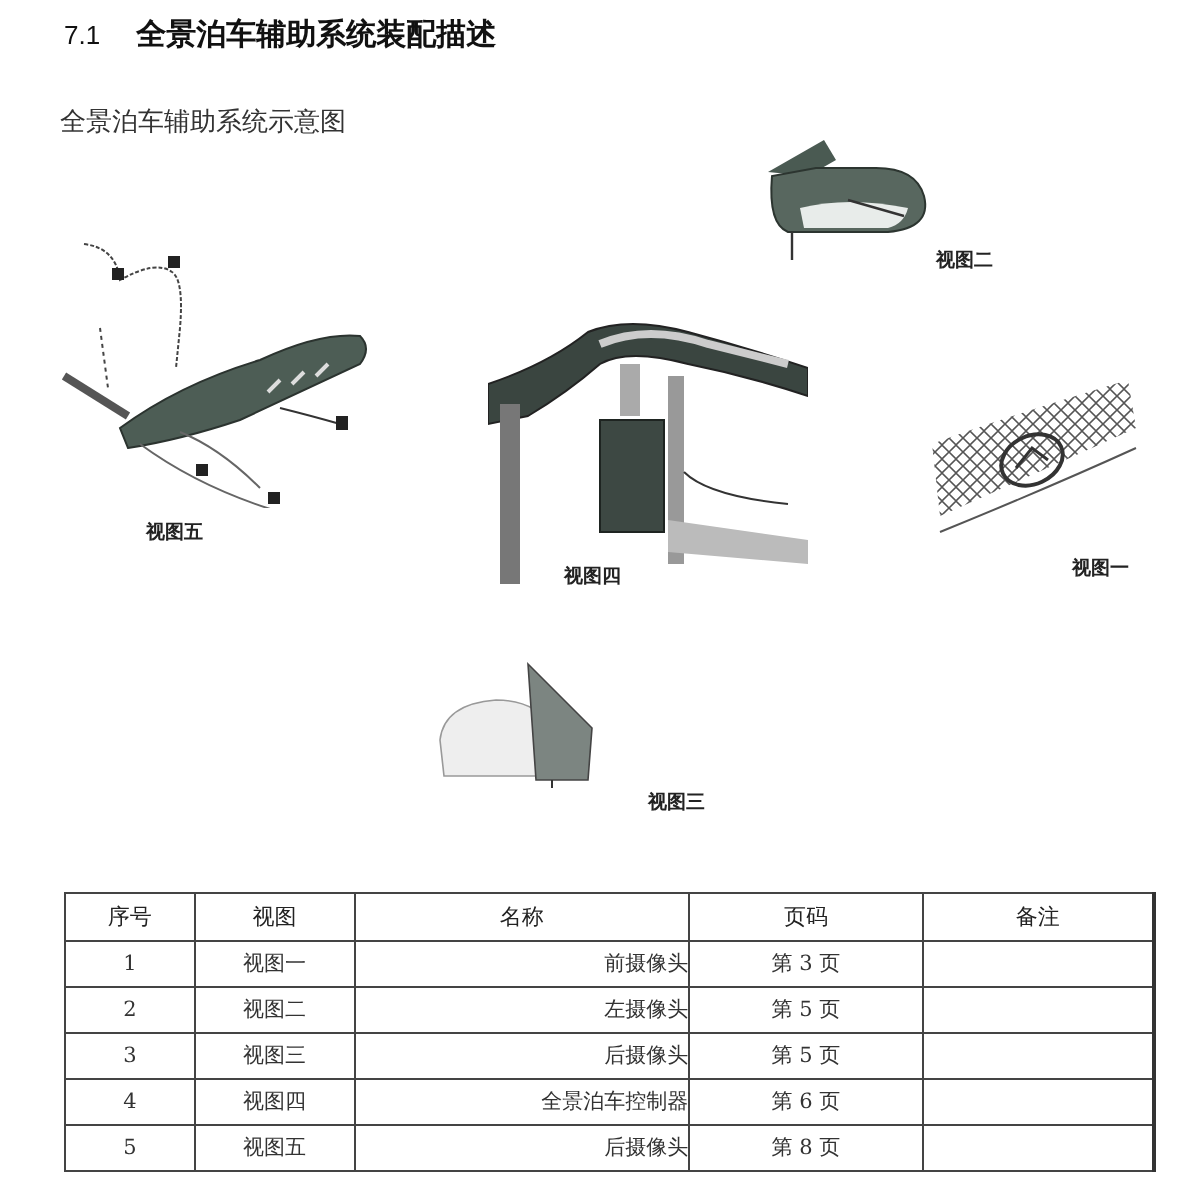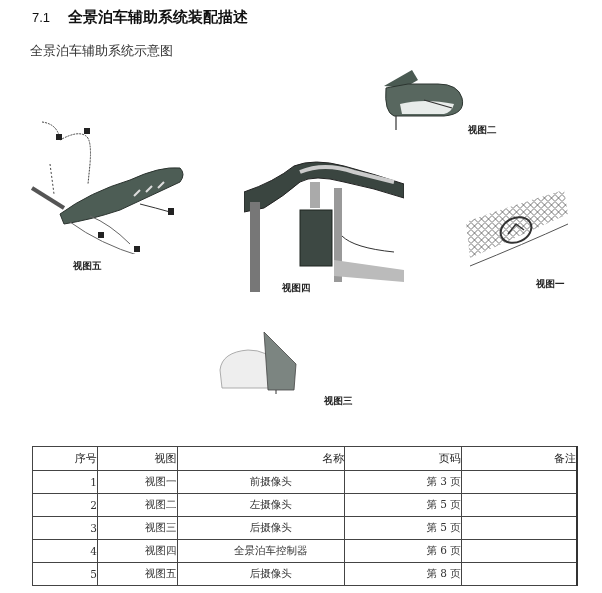--- a/index.html
+++ b/index.html
@@ -6,37 +6,37 @@
   body {
     width: 602px; height: 593px; background: #ffffff; position: relative; overflow: hidden;
     font-family: "DejaVu Sans", "Liberation Sans", sans-serif; color: #1a1a1a;
   }
   .heading {
     position: absolute; left: 32px; top: 8px; font-size: 15px; font-weight: bold; color: #111;
     white-space: nowrap;
   }
   .heading .num { font-weight: normal; margin-right: 18px; font-family: "Liberation Sans", sans-serif; font-size: 13px; }
   .subtitle {
-    position: absolute; left: 30px; top: 42px; font-size: 13px; color: #333;
+    position: absolute; left: 30px; top: 52px; font-size: 13px; color: #333;
     font-family: "DejaVu Serif", serif; white-space: nowrap; text-align: center;
   }
   .figure { position: absolute; }
   .fig-label {
     position: absolute; font-size: 9.5px; font-weight: bold; color: #222; white-space: nowrap;
   }
   
   table.parts {
     position: absolute; left: 32px; top: 446px; width: 546px; border-collapse: collapse;
     font-family: "DejaVu Serif", serif; font-size: 10.5px; color: #333;
   }
   table.parts th, table.parts td {
-    border: 1px solid #444; height: 22px; padding: 0; text-align: right;
+    border: 1px solid #444; height: 22px; padding: 0; text-align: center;
   }
   table.parts th { font-weight: normal; font-size: 11px; height: 23px; color: #222; }
-  table.parts td.name { text-align: center; padding-left: 20px; }
+  table.parts td.name { text-align: right; padding-left: 20px; }
   table.parts { border-right: 2px solid #333; }
 </style>
 </head>
 <body>
 
 <div class="heading">
   <span class="num">7.1</span><span>全景泊车辅助系统装配描述</span>
 </div>
 <div class="subtitle">全景泊车辅助系统示意图</div>
 

